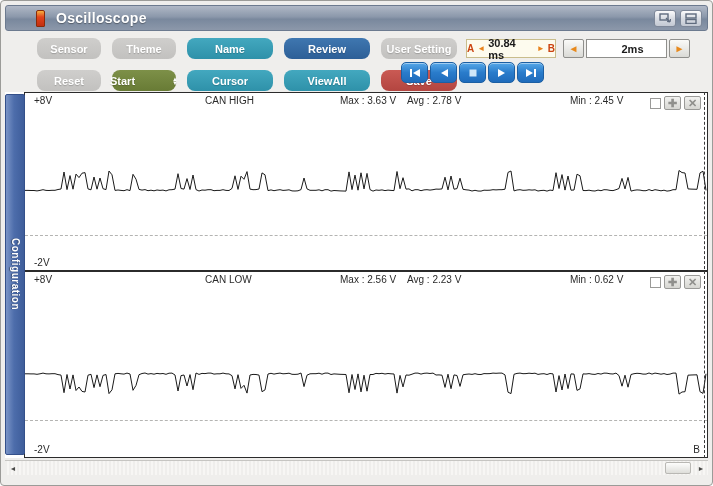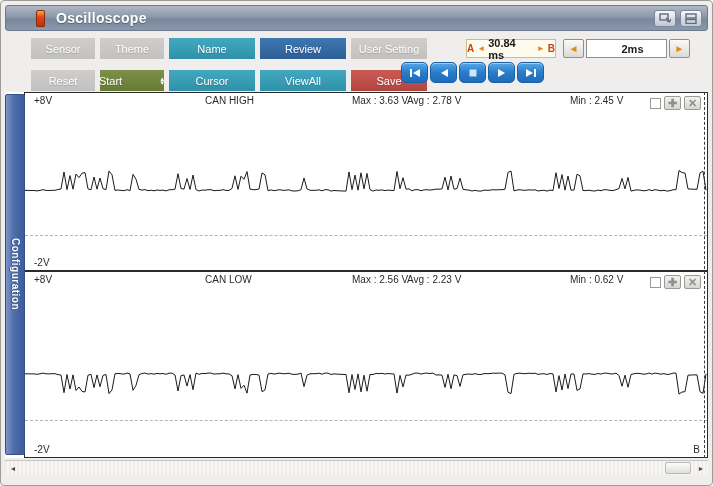--- a/index.html
+++ b/index.html
@@ -15,23 +15,23 @@
   .title-text { color:#ffffff; font-size:14px; font-weight:bold; margin-left:11px; letter-spacing:.3px;
     text-shadow:0 1px 1px rgba(0,0,0,.35); }
   .win-btns { margin-left:auto; margin-right:5px; display:flex; gap:4px; }
   .win-btn { width:22px; height:17px; border-radius:3px; border:1px solid #7d8798;
     background:linear-gradient(#fbfbfc, #d8dce3 50%, #c3c9d3); display:flex; align-items:center; justify-content:center; }
 
   
   .toolbar { position:absolute; left:4px; top:33px; right:4px; height:56px; background:#efeeec; }
   .btn-row { position:absolute; left:26px; display:flex; gap:5px; }
   .row1 { top:4px; } .row2 { top:36px;align-items:center; }
-  .tb-btn { height:21px; border:none; border-radius:0; color:#ffffff; font-weight:normal; font-size:11px;
+  .tb-btn { height:21px; border:none; border-radius:8px; color:#ffffff; font-weight:bold; font-size:11px;
     font-family:"Liberation Sans", sans-serif; text-shadow:0 1px 1px rgba(0,0,0,.2);
-    display:flex; align-items:center; justify-content:center; cursor:default; }
+    display:flex; align-items:center; justify-content:center; cursor:default;margin-left:6px; }
   .w64{width:64px;} .w70{width:86px;} .w76{width:76px;}
   .st-gray { background:linear-gradient(#cfcecc, #c2c1bf); }
   .st-teal { background:linear-gradient(#43a8bf, #2e91a9); }
   .st-blue { background:linear-gradient(#3f77b0, #2d5f97); }
   .st-green{ background:linear-gradient(#7d9048, #687b35);gap:30px; }
   .st-red  { background:linear-gradient(#ca5a54, #b34540); }
   .spin { display:flex; flex-direction:column; line-height:4px; font-size:6px; margin-left:7px; }
 
   .ab-box { position:absolute; left:461px; top:5px; width:90px; height:19px; background:#fdfbee;
     border:1px solid #c9bd8c; display:flex; align-items:center; justify-content:center; gap:3px; font-size:11px; }
@@ -57,21 +57,21 @@
     background:linear-gradient(90deg, #7a94c6, #4d6dab 45%, #3e5d9a); border:1px solid #34508a; border-radius:2px;
     display:flex; align-items:center; justify-content:center; }
   .config-text { writing-mode:vertical-rl; color:#ffffff; font-size:10px; font-weight:bold; letter-spacing:.5px;
     text-shadow:0 1px 1px rgba(0,0,0,.4); }
   .panes { position:absolute; left:19px; top:0; right:0; height:366px; }
   .pane { position:relative; background:#ffffff; border:1px solid #2b2b2b; overflow:hidden; }
   .pane1 { height:179px; } .pane2 { height:187px; margin-top:0; border-top:1px solid #2b2b2b; }
   .ch-head { position:absolute; top:2px; left:0; right:0; height:16px; font-size:10px; color:#2a2a2a; z-index:3;text-decoration:underline; }
   .hl-top { position:absolute; left:9px; }
   .hl-name { position:absolute; left:180px; }
-  .hl-max { position:absolute; left:290px;padding-left:37px; }
+  .hl-max { position:absolute; left:278px;padding-left:37px; }
   .hl-avg { position:absolute; left:382px; }
   .hl-min { position:absolute; left:510px;padding-left:35px; }
   .ch-controls { position:absolute; right:6px; top:1px; display:flex; gap:3px; align-items:center; }
   .cb { width:11px; height:11px; background:#ffffff; border:1px solid #9a9a98; }
   .mini-btn { width:17px; height:14px; border:1px solid #9a9a98; border-radius:2px;
     background:linear-gradient(#f2f2f0, #d6d6d2); display:flex; align-items:center; justify-content:center;
     color:#8f8f8c; font-size:11px; font-weight:bold; line-height:1; }
   .zero-line { position:absolute; left:0; right:0; top:80%; border-top:1px dashed #b4b4b2; z-index:1; }
   .hl-bottom { position:absolute; left:9px; bottom:2px; font-size:10px; color:#2a2a2a; z-index:3; }
   .b-cursor { position:absolute; top:0; bottom:0; right:3px; border-left:1px dashed #3a3a3a; z-index:4; }

